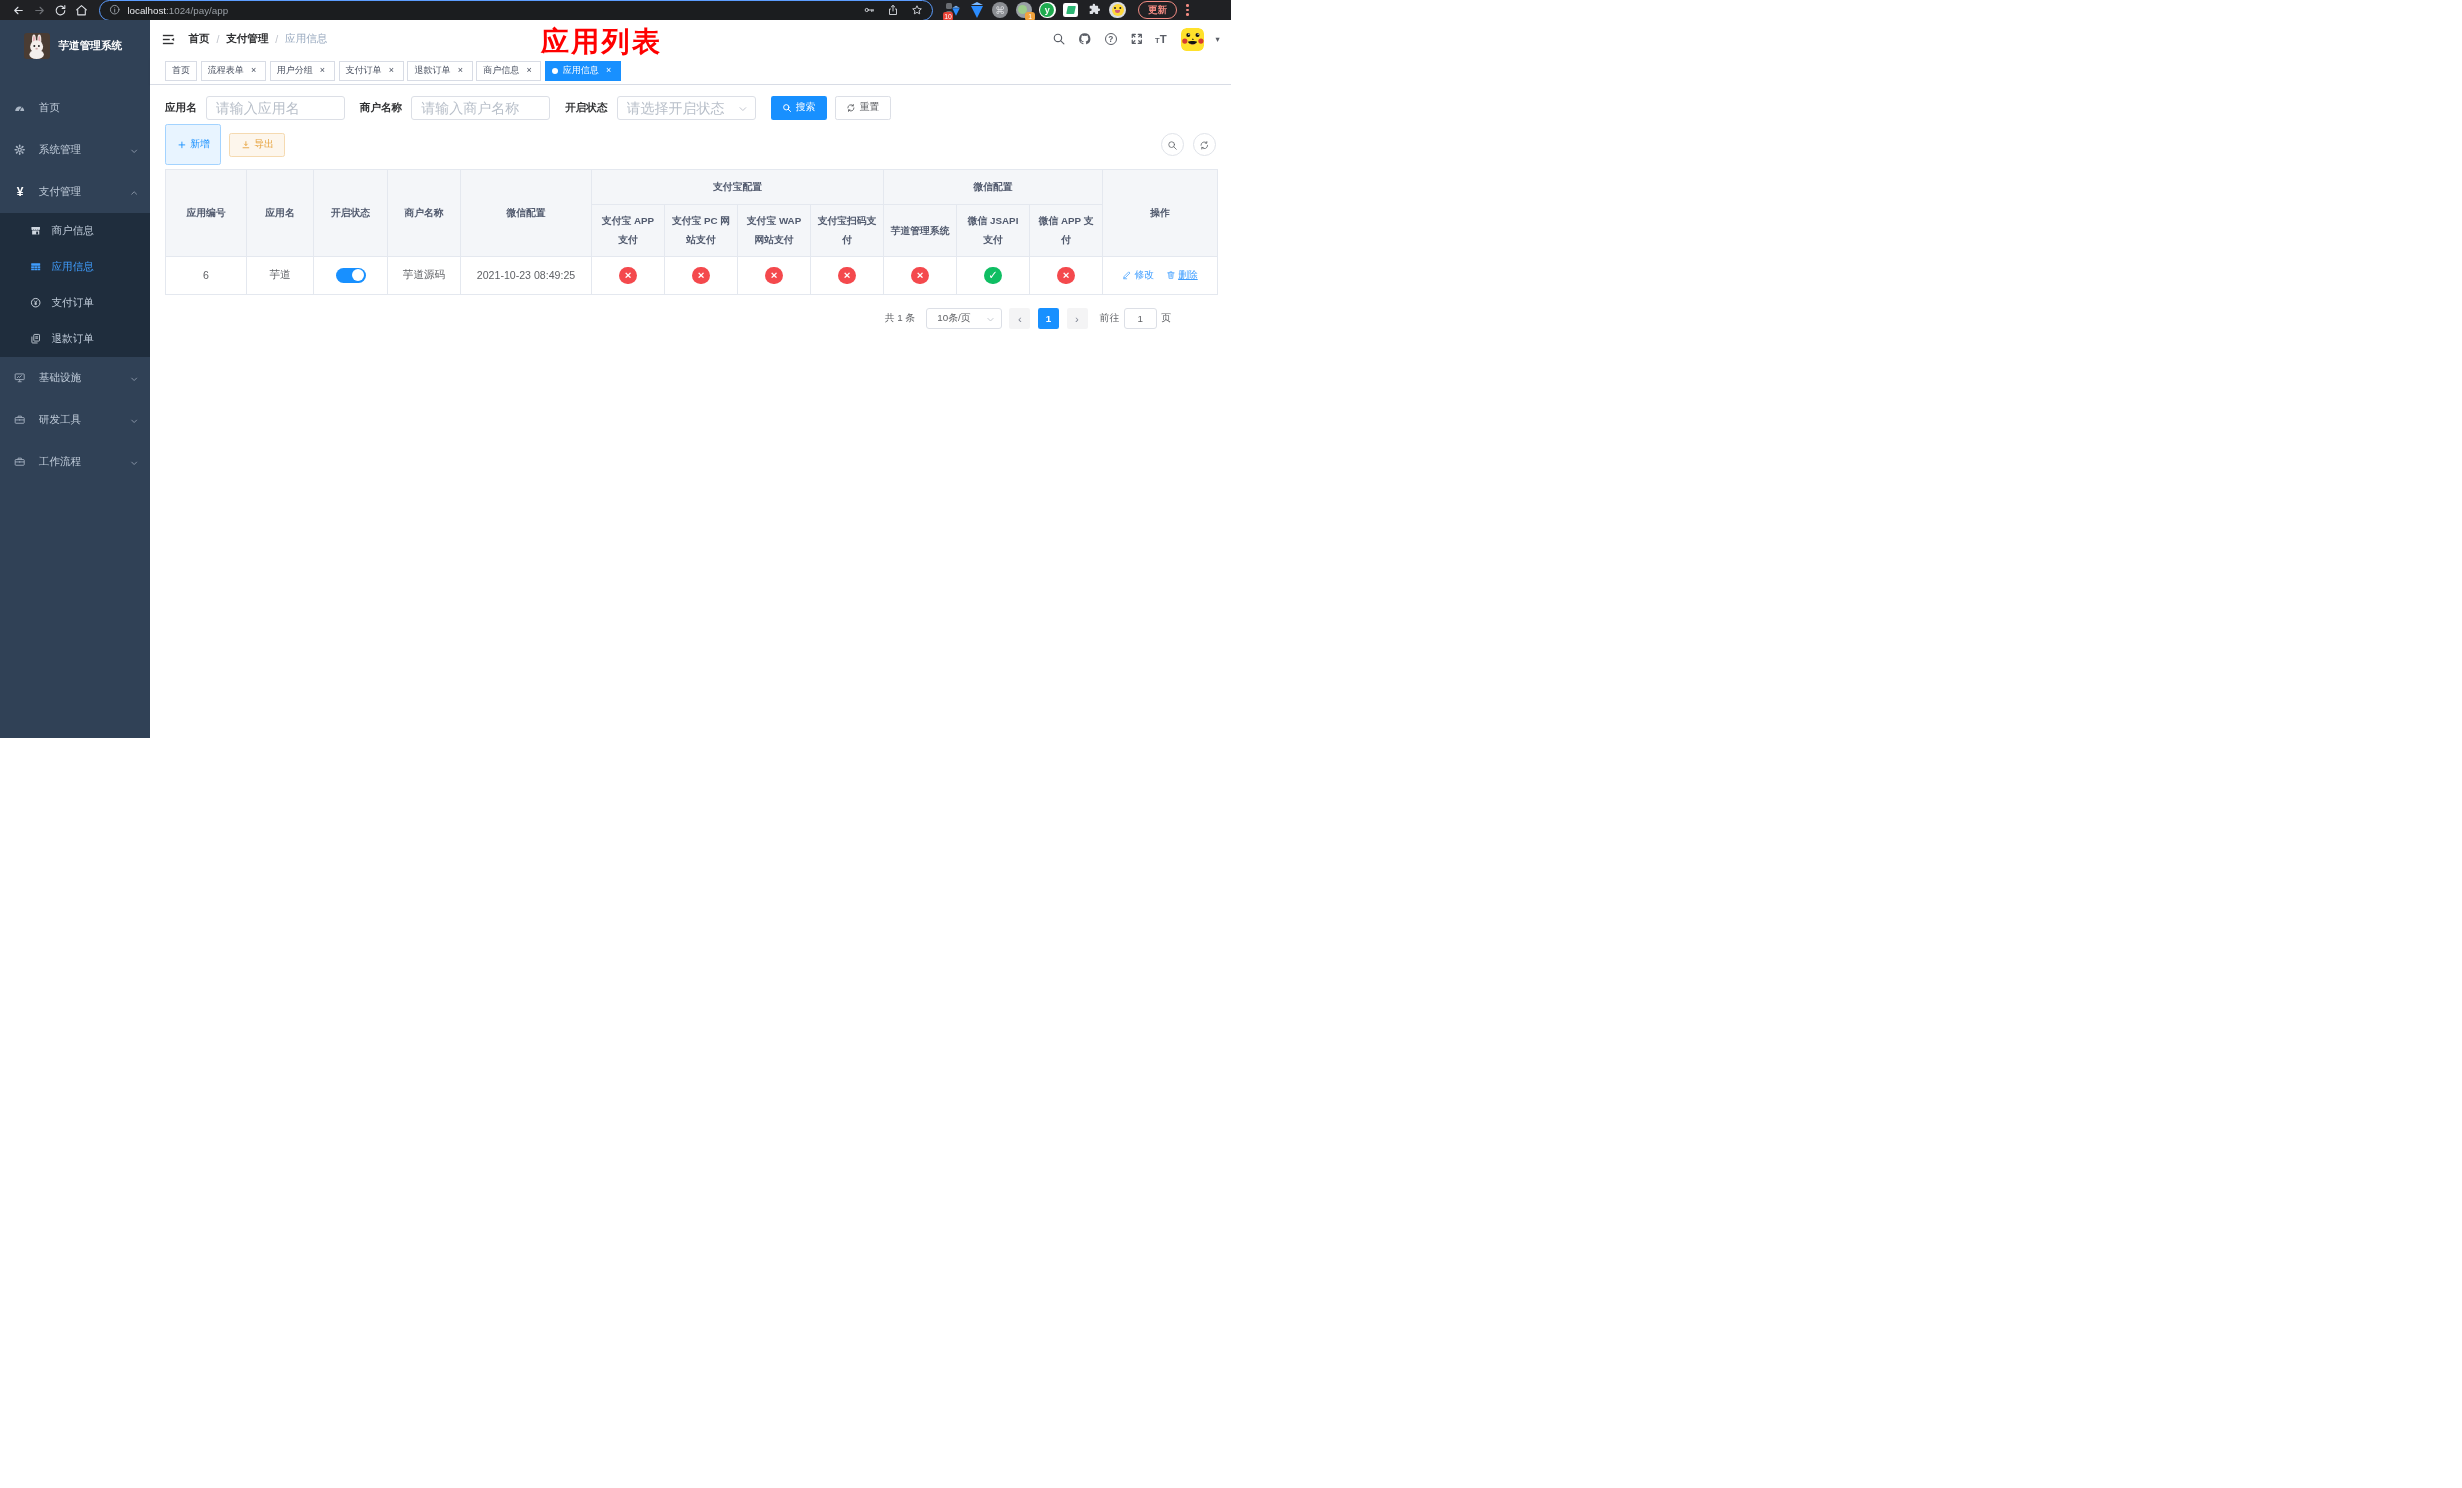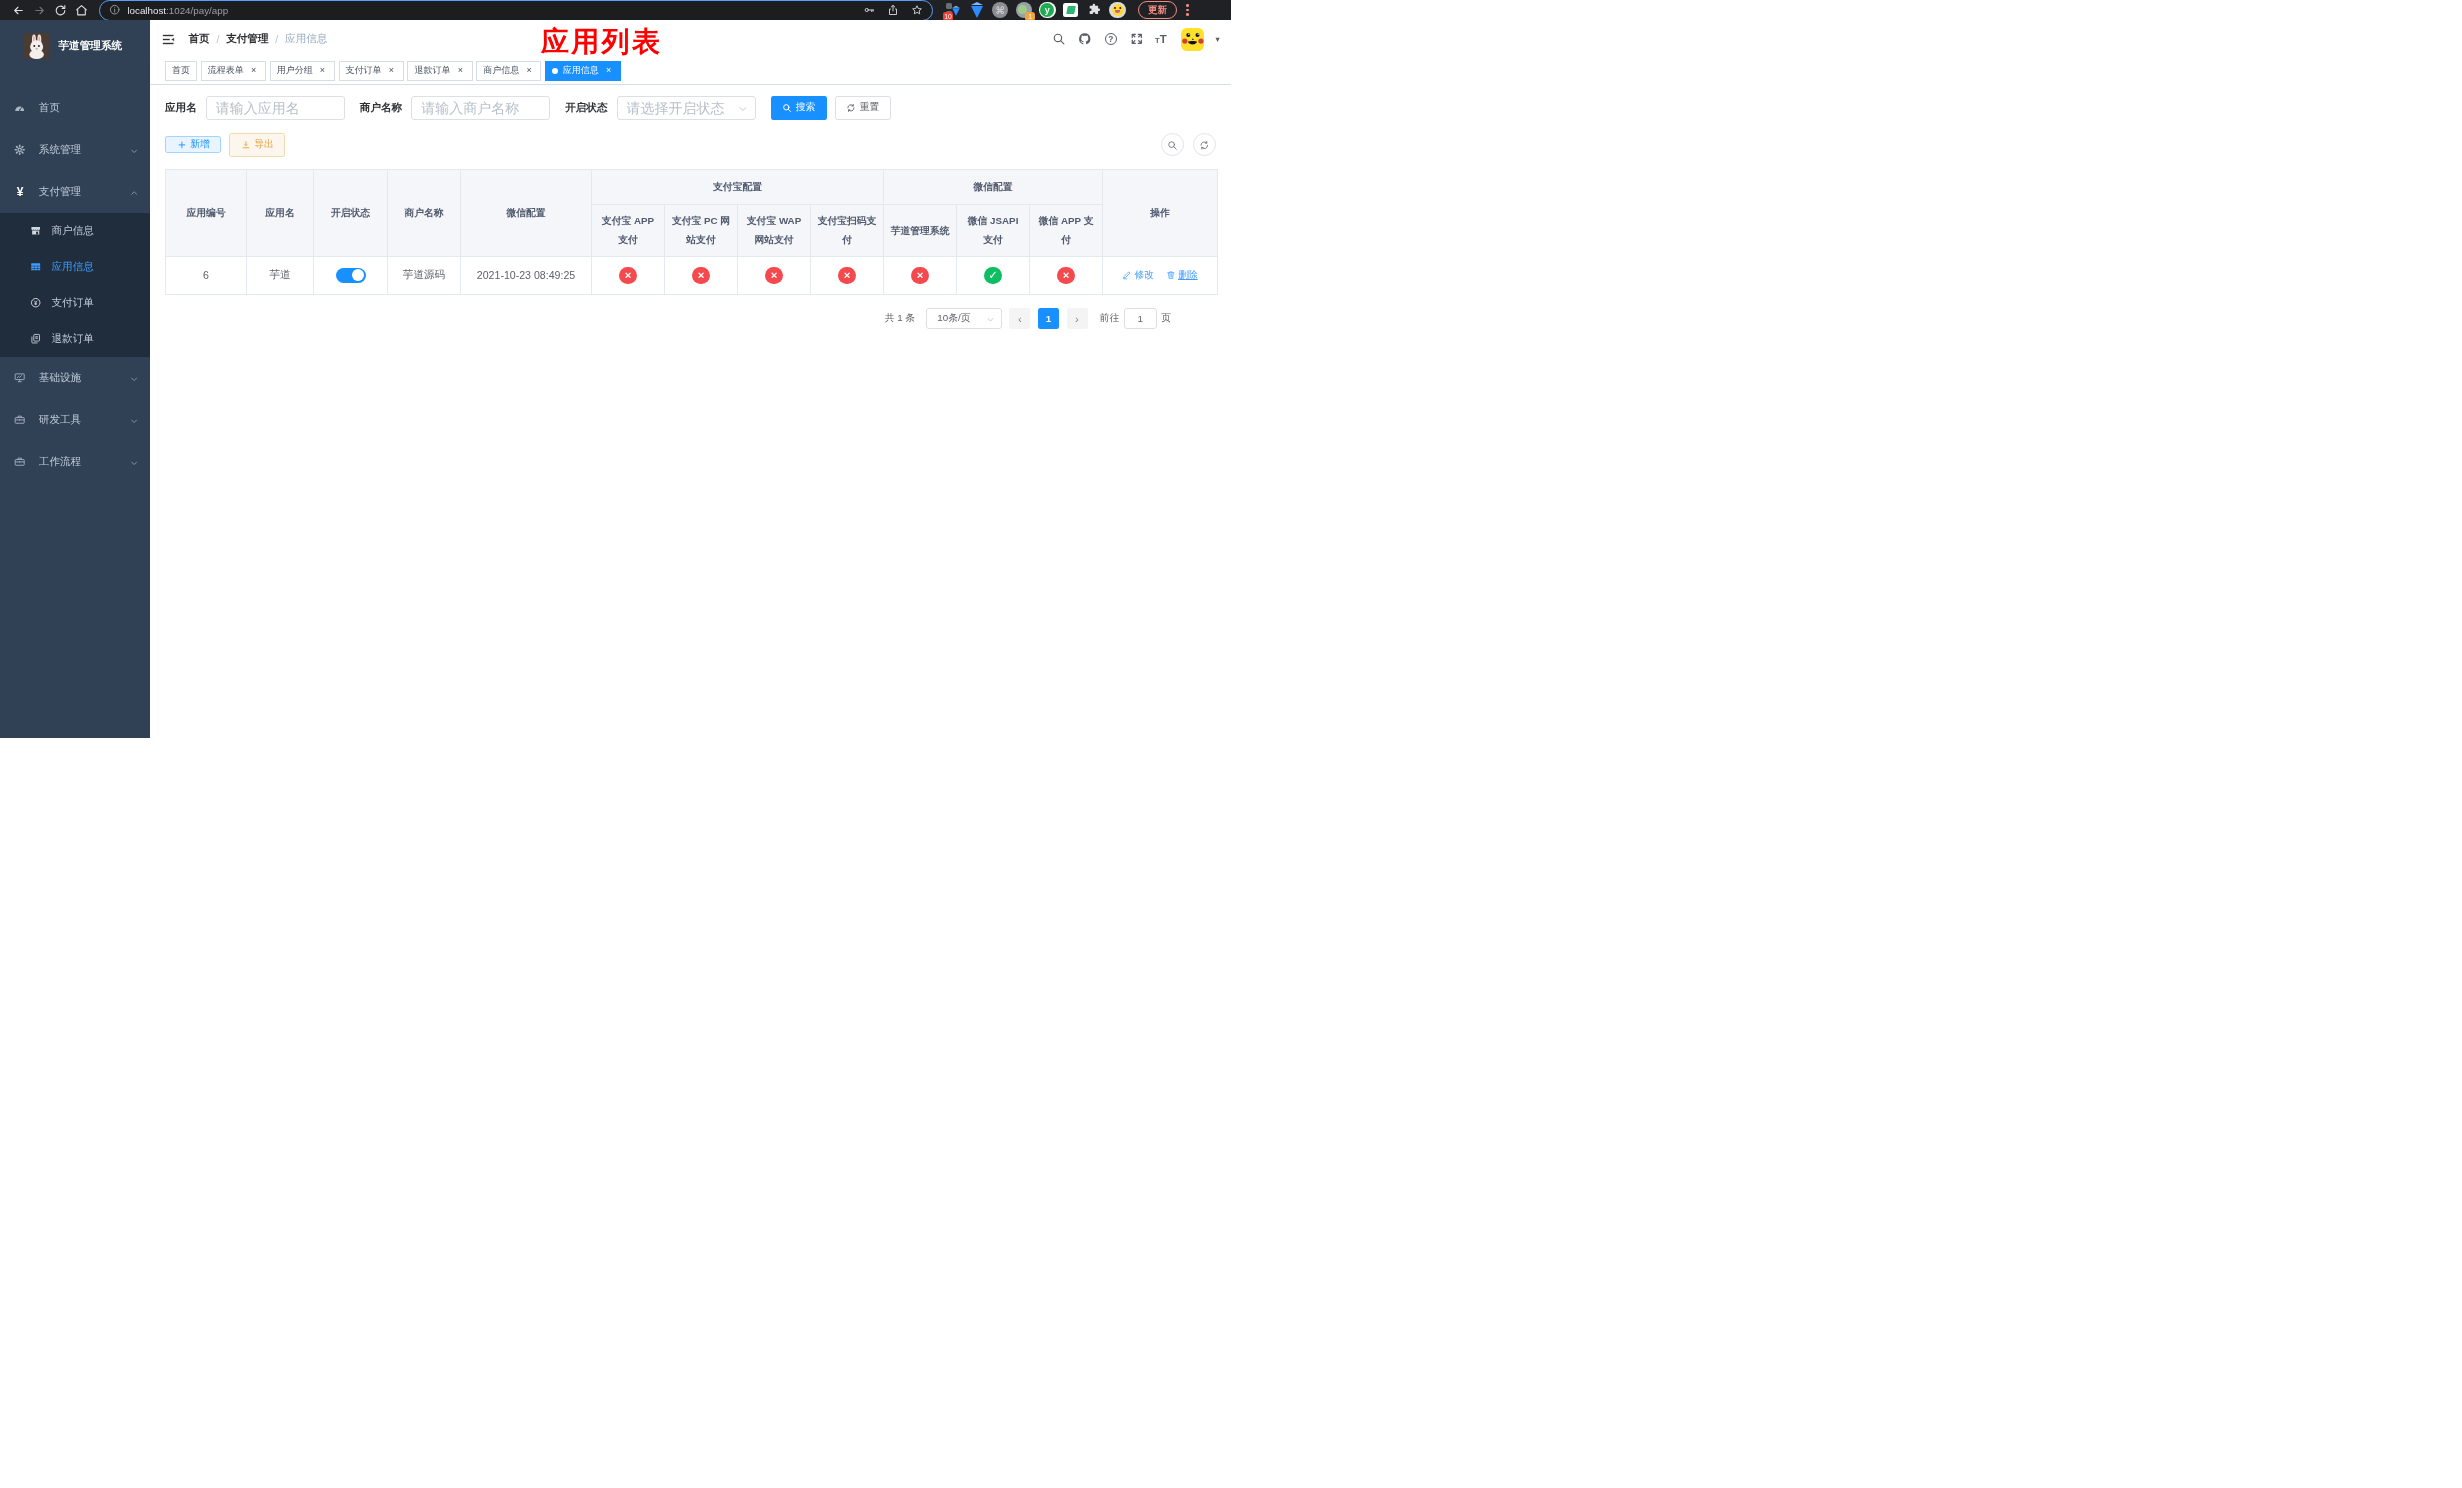--- a/index.html
+++ b/index.html
@@ -106,21 +106,21 @@
   .f-label{font-size:10.6px;color:#303133;font-weight:600;margin-right:9px;white-space:nowrap;}
   .f-input{position:relative;margin-right:15px;}
   .f-input input{width:139px;height:24px;border:0.8px solid #dcdfe6;border-radius:3px;padding:0 9px;font-size:14px;color:#606266;outline:none;font-family:inherit;}
   .f-input input::placeholder{color:#b8bfc9;}
   .f-input .sel-caret{position:absolute;right:7.6px;top:6.8px;color:#c0c4cc;width:9.8px;height:9.8px;pointer-events:none;}
   .btn{display:inline-flex;align-items:center;justify-content:center;height:24px;padding:0 10.6px;border-radius:2.3px;font-size:9.8px;cursor:pointer;border:0.8px solid transparent;white-space:nowrap;font-family:inherit;}
   .btn svg{width:9.8px;height:9.8px;margin-right:3.8px;}
   .btn-primary{background:var(--primary);color:#fff;}
   .btn-plain{background:#fff;border-color:#dcdfe6;color:#606266;}
   .toolbar{display:flex;align-items:center;margin-top:13px;height:24px;}
-  .btn-blue-plain{background:var(--primary-plain-bg);border-color:var(--primary-plain-border);color:var(--primary);height:17px;}
+  .btn-blue-plain{background:var(--primary-plain-bg);border-color:var(--primary-plain-border);color:var(--primary);height:41px;}
   .btn-warn-plain{background:var(--warning-bg);border-color:var(--warning-border);color:var(--warning-text);height:23.5px;margin-left:7.6px;}
   .toolbar-right{margin-left:auto;display:flex;gap:9px;}
   .circle-btn{width:23px;height:23px;border-radius:50%;border:0.8px solid #e0e3e9;background:#fff;color:#5f6368;display:flex;align-items:center;justify-content:center;cursor:pointer;}
   .circle-btn svg{width:10.6px;height:10.6px;}
 
   
   table{border-collapse:collapse;table-layout:fixed;width:1052px;margin-top:12px;}
   th,td{border:0.8px solid #e4e8ef;text-align:center;}
   th{background:#f4f6f9;color:#515a6e;font-size:9.8px;font-weight:700;line-height:19.7px;padding:1.5px 4.5px;}
   .t-group{height:35px;}

